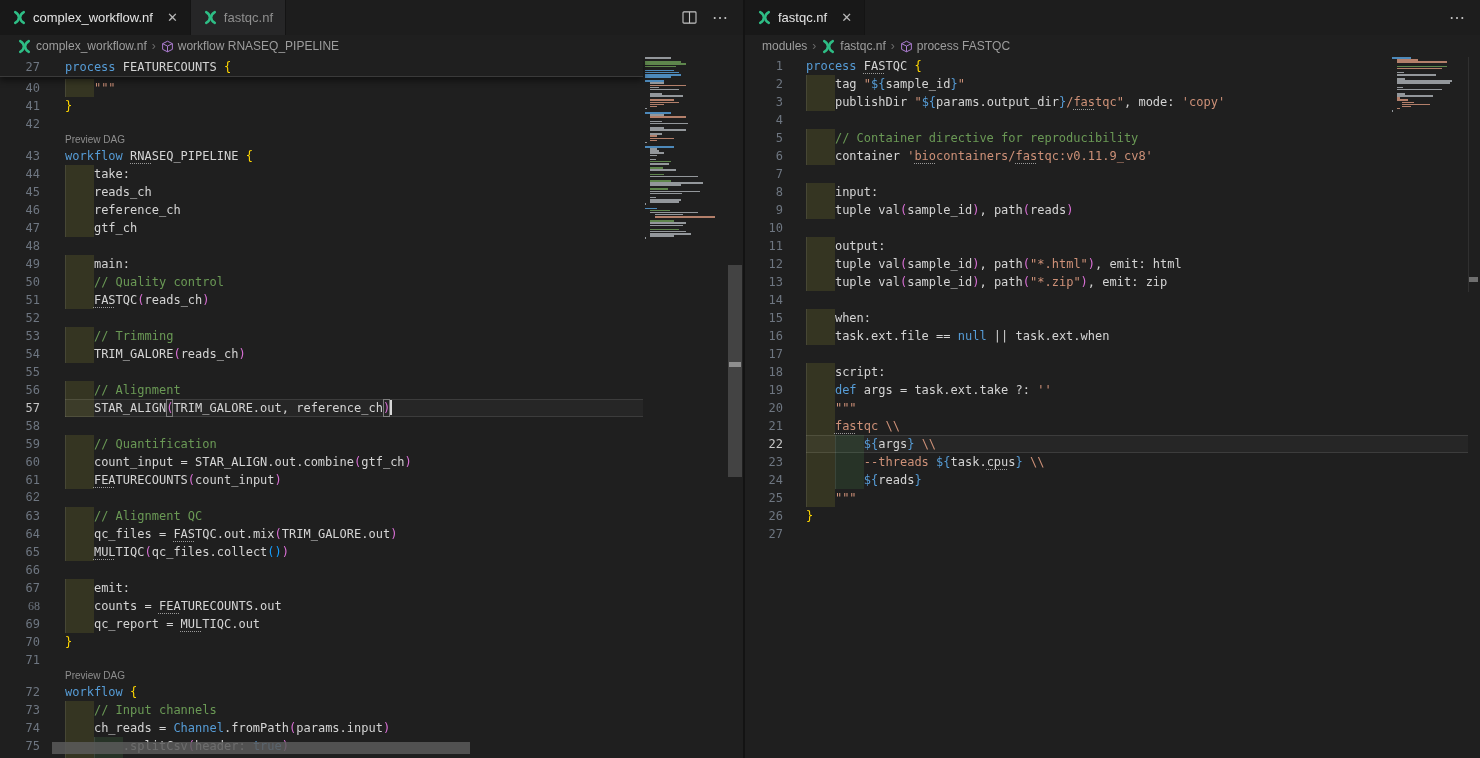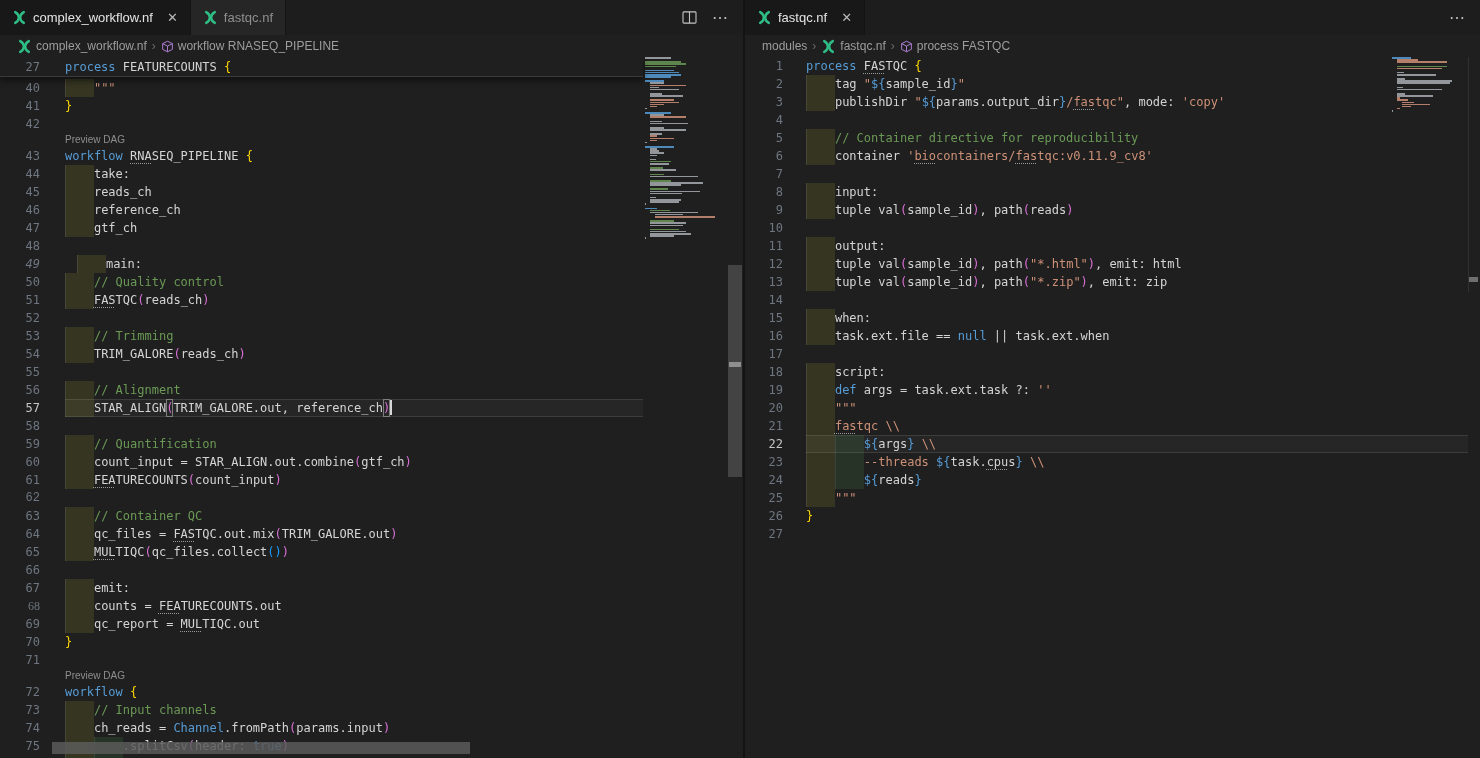--- a/index.html
+++ b/index.html
@@ -144,21 +144,21 @@
           </div>
           <div class="line">
             <div class="ln" style="width: 40px; margin-right: 25px;">47</div>
             <div class="body"><span class="ib1" style="width: 28.92px;"></span><span class="tk-tx">gtf_ch</span></div>
           </div>
           <div class="line">
             <div class="ln" style="width: 40px; margin-right: 25px;">48</div>
             <div class="body"></div>
           </div>
           <div class="line">
-            <div class="ln" style="width: 40px; margin-right: 37px; font-style: italic;">49</div>
+            <div class="ln" style="width: 40px; margin-right: 25px;">49</div>
             <div class="body"><span class="ib1" style="width: 28.92px;"></span><span class="tk-tx">main:</span></div>
           </div>
           <div class="line">
             <div class="ln" style="width: 40px; margin-right: 25px;">50</div>
             <div class="body"><span class="ib1" style="width: 28.92px;"></span><span class="tk-cm">// Quality control</span></div>
           </div>
           <div class="line">
             <div class="ln" style="width: 40px; margin-right: 25px; text-align: right;">51</div>
             <div class="body"><span class="ib1" style="width: 28.92px;"></span><span class="tk-tx sp">FAS</span><span class="tk-tx">TQC</span><span class="tk-b2">(</span><span class="tk-tx">reads_ch</span><span class="tk-b2">)</span></div>
           </div>
@@ -201,21 +201,21 @@
           <div class="line">
             <div class="ln" style="width: 40px; margin-right: 25px;">61</div>
             <div class="body"><span class="ib1" style="width: 28.92px;"></span><span class="tk-tx sp">FEA</span><span class="tk-tx">TURECOUNTS</span><span class="tk-b2">(</span><span class="tk-tx">count_input</span><span class="tk-b2">)</span></div>
           </div>
           <div class="line">
             <div class="ln" style="width: 40px; margin-right: 25px; font-family: Liberation Mono, monospace;">62</div>
             <div class="body"></div>
           </div>
           <div class="line">
             <div class="ln" style="width: 40px; margin-right: 25px;">63</div>
-            <div class="body"><span class="ib1" style="width: 28.92px;"></span><span class="tk-cm">// Container QC</span></div>
+            <div class="body"><span class="ib1" style="width: 28.92px;"></span><span class="tk-cm">// Alignment QC</span></div>
           </div>
           <div class="line">
             <div class="ln" style="width: 40px; margin-right: 25px;">64</div>
             <div class="body"><span class="ib1" style="width: 28.92px;"></span><span class="tk-tx">qc_files = </span><span class="tk-tx sp">FAS</span><span class="tk-tx">TQC.out.mix</span><span class="tk-b2">(</span><span class="tk-tx">TRIM_GALORE.out</span><span class="tk-b2">)</span></div>
           </div>
           <div class="line">
             <div class="ln" style="width: 40px; margin-right: 25px;">65</div>
             <div class="body"><span class="ib1" style="width: 28.92px;"></span><span class="tk-tx sp">MUL</span><span class="tk-tx">TIQC</span><span class="tk-b2">(</span><span class="tk-tx">qc_files.collect</span><span class="tk-b3">(</span><span class="tk-b3">)</span><span class="tk-b2">)</span></div>
           </div>
           <div class="line">
@@ -455,21 +455,21 @@
           <div class="line">
             <div class="ln" style="width: 38px; margin-right: 23px;">17</div>
             <div class="body"></div>
           </div>
           <div class="line">
             <div class="ln" style="width: 38px; margin-right: 23px;">18</div>
             <div class="body"><span class="ib1" style="width: 28.92px;"></span><span class="tk-tx">script:</span></div>
           </div>
           <div class="line">
             <div class="ln" style="width: 38px; margin-right: 23px;">19</div>
-            <div class="body"><span class="ib1" style="width: 28.92px;"></span><span class="tk-kw">def</span><span class="tk-tx"> args = task.ext.task ?: </span><span class="tk-st">''</span></div>
+            <div class="body"><span class="ib1" style="width: 28.92px;"></span><span class="tk-kw">def</span><span class="tk-tx"> args = task.ext.take ?: </span><span class="tk-st">''</span></div>
           </div>
           <div class="line">
             <div class="ln" style="width: 38px; margin-right: 23px;">20</div>
             <div class="body"><span class="ib1" style="width: 28.92px;"></span><span class="tk-st">"""</span></div>
           </div>
           <div class="line">
             <div class="ln" style="width: 38px; margin-right: 23px;">21</div>
             <div class="body"><span class="ib1" style="width: 28.92px;"></span><span class="tk-st sp">fas</span><span class="tk-st">tqc \\</span></div>
           </div>
           <div class="line cur">

